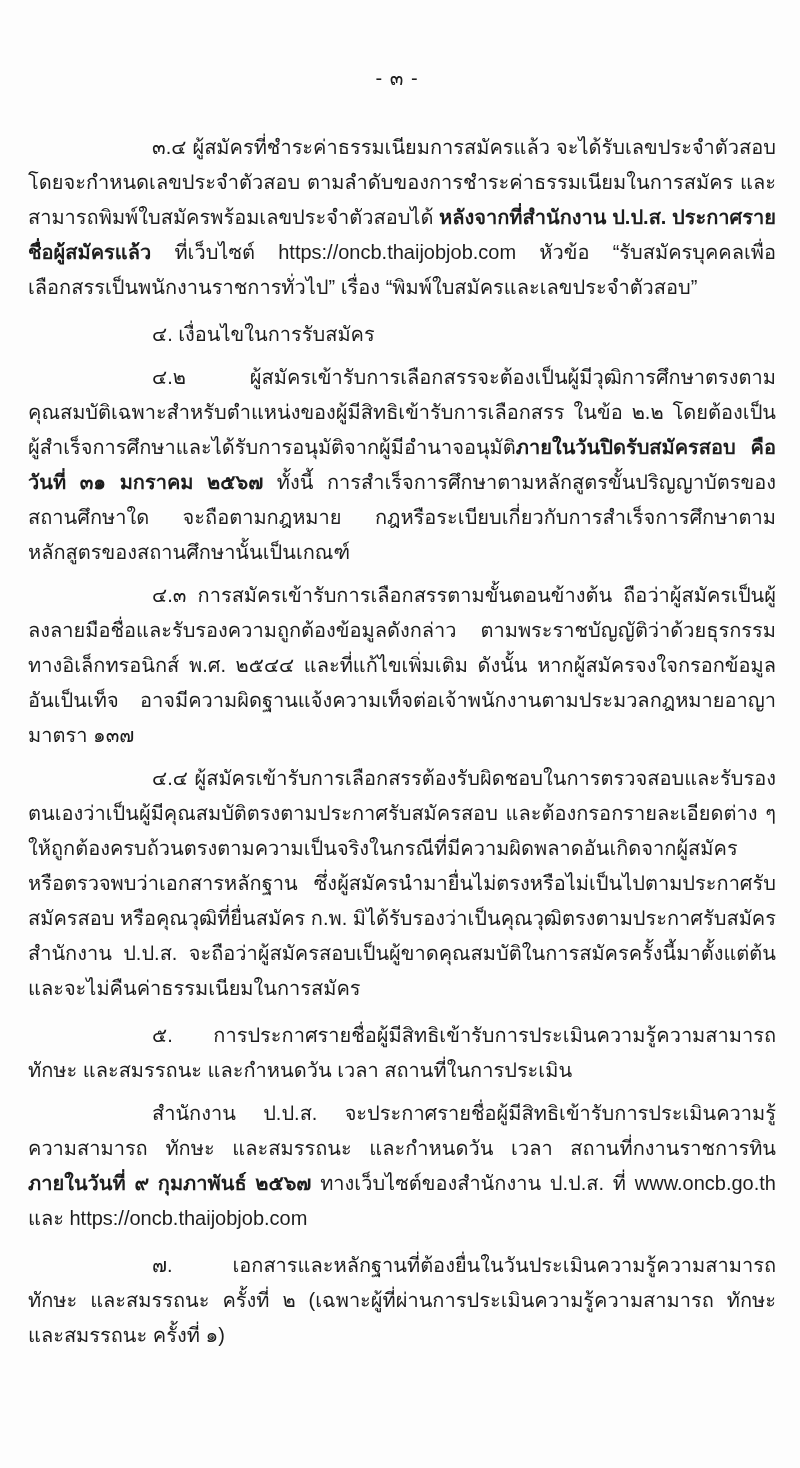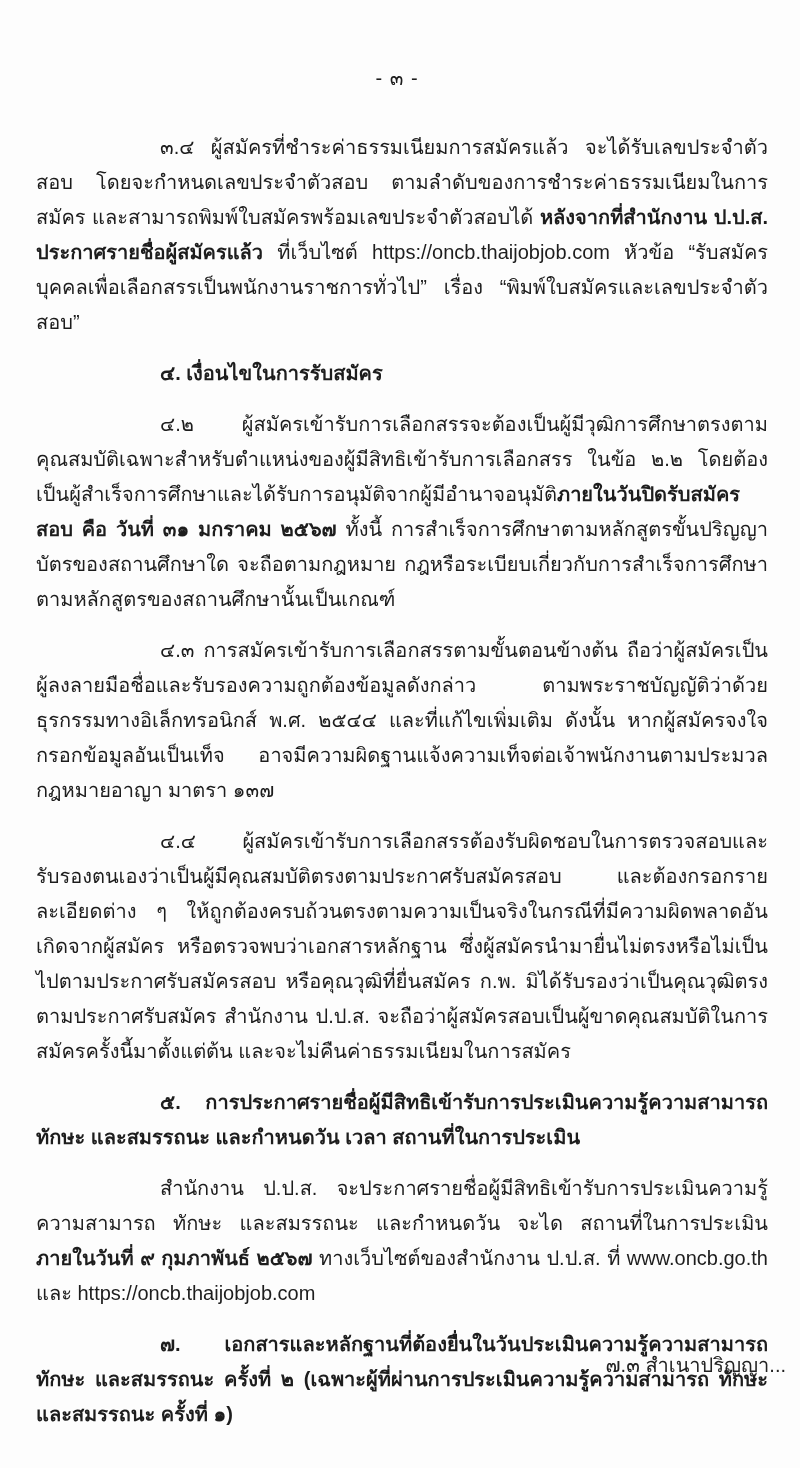--- a/index.html
+++ b/index.html
@@ -14,28 +14,28 @@
     overflow:hidden;
   }
   .page-number{
     text-align:center;
     font-size:20px;
     line-height:28px;
     margin:0 10px 38px 0;
     letter-spacing:1px;
   }
   .content p{
-    margin:16px;
+    margin:8px;
     font-size:20px;
     line-height:35px;
     text-indent:124px;
     text-align:justify;
   }
   .content p.gap{margin-top:12px;}
-  .sec{font-weight:700;}
+  .sec{font-weight:400;}
   .b{font-weight:700;}
   .n{font-weight:400;}
   .footer{
     position:absolute;
     top:1350px;
     right:14px;
     font-size:20px;
     line-height:30px;
     text-indent:0;
     color:#222;
@@ -56,22 +56,21 @@
 
 
     <p><span>๔.๒ ผู้สมัครเข้ารับการเลือกสรรจะต้องเป็นผู้มีวุฒิการศึกษาตรงตามคุณสมบัติเฉพาะสำหรับตำแหน่งของผู้มีสิทธิเข้ารับการเลือกสรร ในข้อ ๒.๒ โดยต้องเป็นผู้สำเร็จการศึกษาและได้รับการอนุมัติจากผู้มีอำนาจอนุมัติ</span><span class="b">ภายในวันปิดรับสมัครสอบ คือ วันที่ ๓๑ มกราคม ๒๕๖๗</span><span> ทั้งนี้ การสำเร็จการศึกษาตามหลักสูตรขั้นปริญญาบัตรของสถานศึกษาใด จะถือตามกฎหมาย กฎหรือระเบียบเกี่ยวกับการสำเร็จการศึกษาตามหลักสูตรของสถานศึกษานั้นเป็นเกณฑ์</span></p>
 
     <p>๔.๓ การสมัครเข้ารับการเลือกสรรตามขั้นตอนข้างต้น ถือว่าผู้สมัครเป็นผู้ลงลายมือชื่อและรับรองความถูกต้องข้อมูลดังกล่าว ตามพระราชบัญญัติว่าด้วยธุรกรรมทางอิเล็กทรอนิกส์ พ.ศ. ๒๕๔๔ และที่แก้ไขเพิ่มเติม ดังนั้น หากผู้สมัครจงใจกรอกข้อมูลอันเป็นเท็จ อาจมีความผิดฐานแจ้งความเท็จต่อเจ้าพนักงานตามประมวลกฎหมายอาญา มาตรา ๑๓๗</p>
 
     <p>๔.๔ ผู้สมัครเข้ารับการเลือกสรรต้องรับผิดชอบในการตรวจสอบและรับรองตนเองว่าเป็นผู้มีคุณสมบัติตรงตามประกาศรับสมัครสอบ และต้องกรอกรายละเอียดต่าง ๆ ให้ถูกต้องครบถ้วนตรงตามความเป็นจริงในกรณีที่มีความผิดพลาดอันเกิดจากผู้สมัคร หรือตรวจพบว่าเอกสารหลักฐาน ซึ่งผู้สมัครนำมายื่นไม่ตรงหรือไม่เป็นไปตามประกาศรับสมัครสอบ หรือคุณวุฒิที่ยื่นสมัคร ก.พ. มิได้รับรองว่าเป็นคุณวุฒิตรงตามประกาศรับสมัคร สำนักงาน ป.ป.ส. จะถือว่าผู้สมัครสอบเป็นผู้ขาดคุณสมบัติในการสมัครครั้งนี้มาตั้งแต่ต้น และจะไม่คืนค่าธรรมเนียมในการสมัคร</p>
 
     <p class="sec gap">๕. การประกาศรายชื่อผู้มีสิทธิเข้ารับการประเมินความรู้ความสามารถ ทักษะ และสมรรถนะ และกำหนดวัน เวลา สถานที่ในการประเมิน</p>
 
-    <p><span>สำนักงาน ป.ป.ส. จะประกาศรายชื่อผู้มีสิทธิเข้ารับการประเมินความรู้ความสามารถ ทักษะ และสมรรถนะ และกำหนดวัน จะได สถานที่ในการประเมิน </span><span class="b">ภายในวันที่ ๙ กุมภาพันธ์ ๒๕๖๗</span><span> ทางเว็บไซต์ของสำนักงาน ป.ป.ส. ที่ www.oncb.go.th และ https://oncb.thaijobjob.com</span></p>
+    <p><span>สำนักงาน ป.ป.ส. จะประกาศรายชื่อผู้มีสิทธิเข้ารับการประเมินความรู้ความสามารถ ทักษะ และสมรรถนะ และกำหนดวัน เวลา สถานที่กงานราชการทิน </span><span class="b">ภายในวันที่ ๙ กุมภาพันธ์ ๒๕๖๗</span><span> ทางเว็บไซต์ของสำนักงาน ป.ป.ส. ที่ www.oncb.go.th และ https://oncb.thaijobjob.com</span></p>
 
 
     <p class="sec gap">๗. เอกสารและหลักฐานที่ต้องยื่นในวันประเมินความรู้ความสามารถ ทักษะ และสมรรถนะ ครั้งที่ ๒ (เฉพาะผู้ที่ผ่านการประเมินความรู้ความสามารถ ทักษะ และสมรรถนะ ครั้งที่ ๑)</p>
 
   </div>
 
-  <div class="footer">๗.๓ สำเนาปริญญา...</div>
 
 </div>
 
 </body></html>

